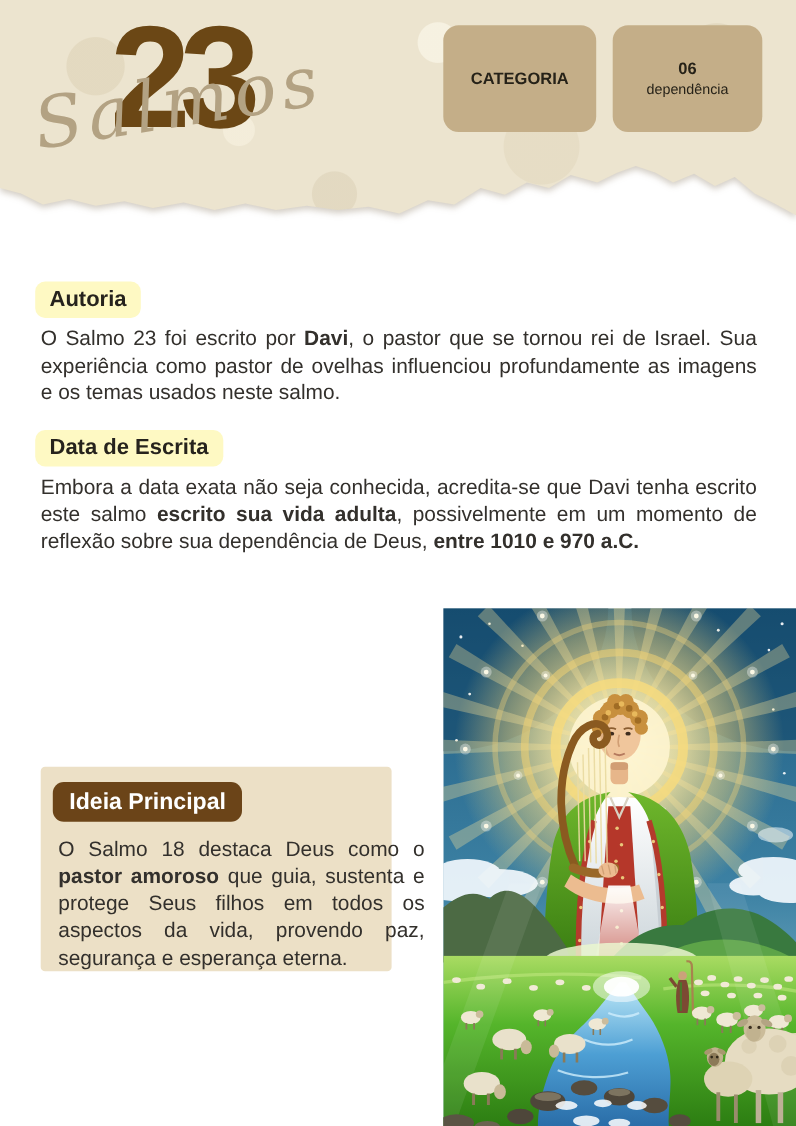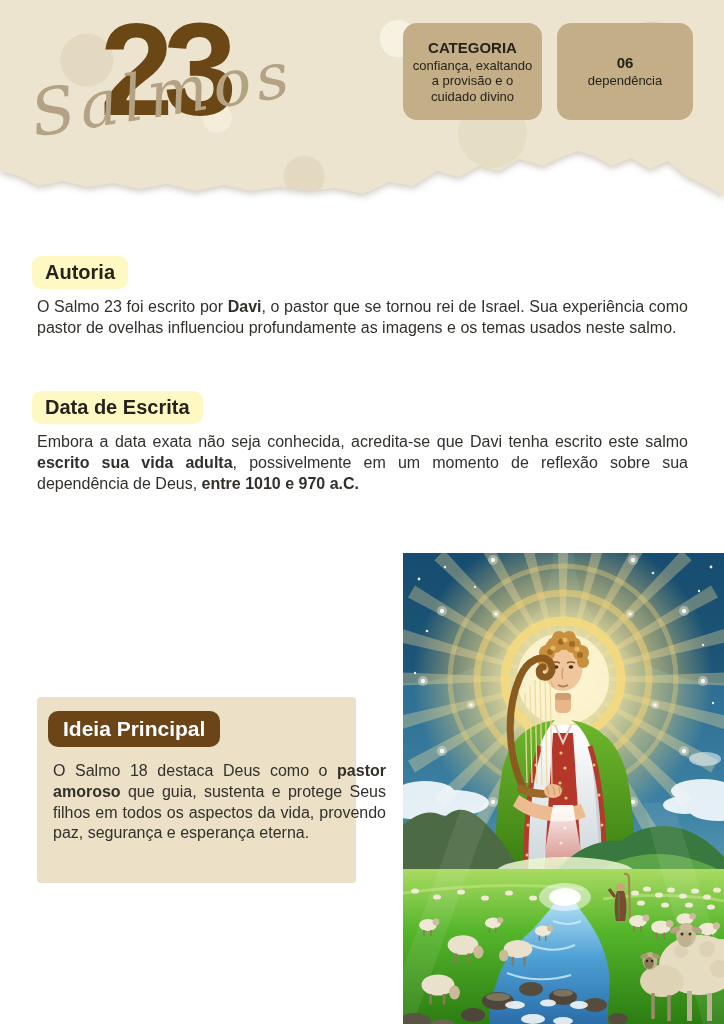--- a/index.html
+++ b/index.html
@@ -56,21 +56,21 @@
   .info-sub   { font-size: 13px; line-height: 1.18; margin-top: 2px; }
 
   
   .badge {
     position: absolute; left: 32px; background: #fef9c3; border-radius: 9px;
     padding: 5px 13px; font-size: 20px; font-weight: bold; color: #26231d;
   }
   .autoria-badge { top: 256px; }
   .data-badge    { top: 391px; }
   .para {
-    position: absolute; color: #33302c; font-size: 16px; line-height: 1.3;
+    position: absolute; color: #33302c; font-size: 19px; line-height: 1.3;
     text-align: justify;
   }
   .p-autoria { left: 37px; width: 651px; top: 297px; }
   .p-data    { left: 37px; width: 651px; top: 432px; }
 
   
   .ideia-box {
     position: absolute; left: 37px; top: 697px; width: 319px; height: 186px;
     background: #ece0c6; border-radius: 4px;
   }
@@ -88,21 +88,20 @@
 <body>
 
 <div class="page">
 
   <div class="paper-wrap">
     <header class="paper">
       <div class="big-number">23</div>
       <div class="script-word">Salmos</div>
       <div class="info-box category">
         <div class="info-title">CATEGORIA</div>
-        <div class="info-sub">confiança, exaltando a provisão e o cuidado divino</div>
       </div>
       <div class="info-box verses">
         <div class="info-title">06</div>
         <div class="info-sub">dependência</div>
       </div>
     </header>
   </div>
 
   <div class="badge autoria-badge">Autoria</div>
   <p class="para p-autoria"><span>O Salmo 23 foi escrito por </span><strong>Davi</strong><span>, o pastor que se tornou rei de Israel. Sua experiência como pastor de ovelhas influenciou profundamente as imagens e os temas usados neste salmo.</span></p>

